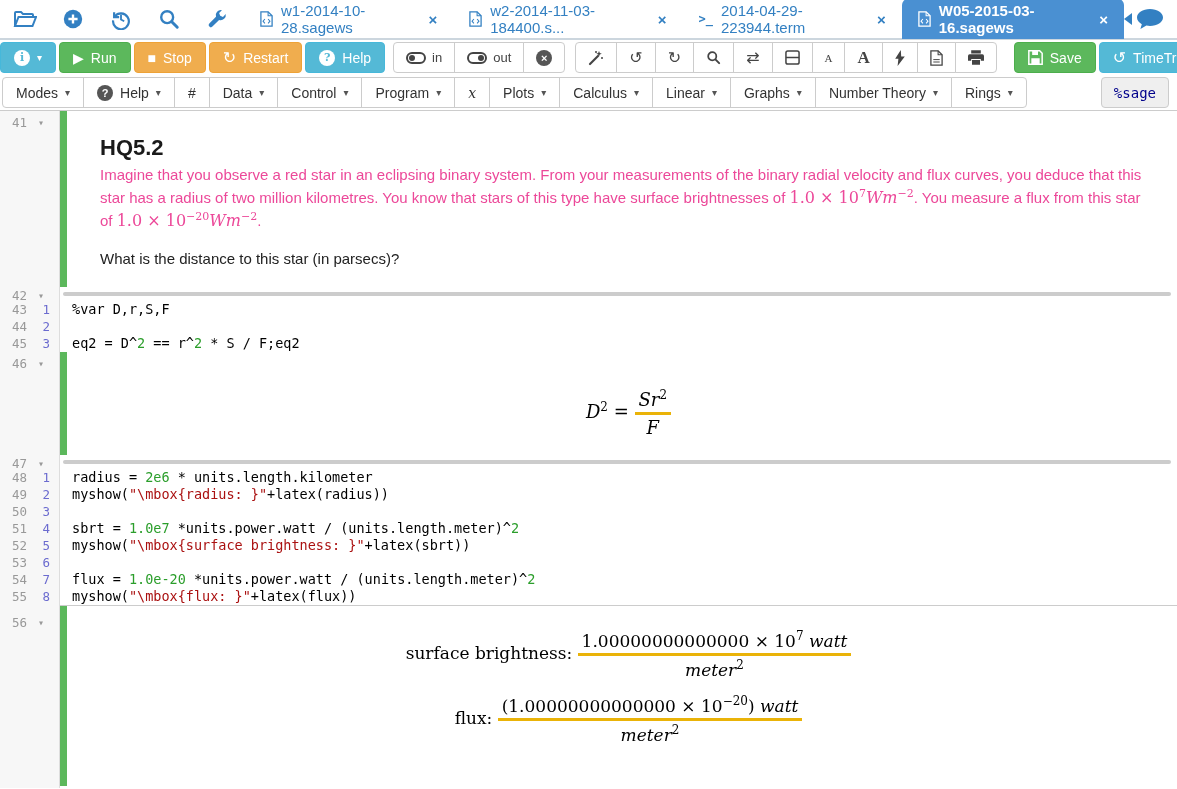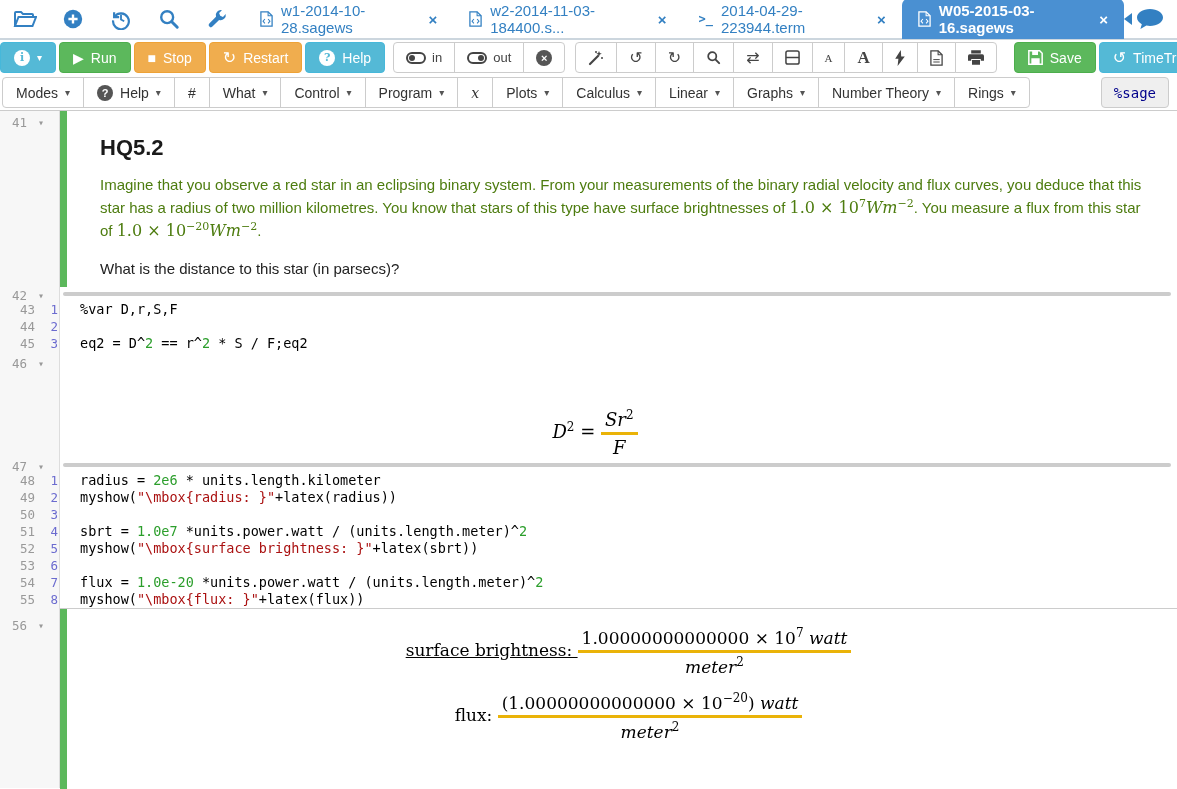--- a/index.html
+++ b/index.html
@@ -73,43 +73,43 @@
                   border-right:1px solid #ddd; }
   .cell { position:relative; display:flex; }
   .gnums { width:60px; flex:none; display:flex; font-family:"DejaVu Sans Mono", monospace;
            font-size:12.5px; line-height:17px; color:#999; z-index:1; }
   .gnums .outer { width:27px; text-align:right; }
   .gnums .inner { width:23px; text-align:right; color:#6b6bcf; }
   .gnums .cellcaret { margin-left:11px; font-size:10px; color:#999; cursor:pointer; }
   .greenbar { width:7px; flex:none; background:#5cb85c; }
   .out-content { flex:1; padding:0 20px 0 33px; }
   .heading { font-size:22px; font-weight:bold; color:#1a1a1a; margin-top:24px; }
-  .para { font-size:15px; color:#4d7c0f; line-height:1.38; margin-top:14px; }
+  .para { font-size:15px; color:#ec4899; line-height:1.38; margin-top:4px; }
   .question { font-size:15px; color:#222; margin-top:17px; }
   .imath { font-family:"DejaVu Serif", serif; font-size:16px; white-space:nowrap; }
   .imath sup { font-size:11px; }
   .imath .iunit { font-style:italic; }
 
   .code-cell { display:block; }
   .divider-row { display:flex; height:14px; align-items:flex-start; }
   .divider-bar { flex:1; height:4px; background:#ccc; border-radius:2px; margin:5px 6px 0 3px; }
-  .code-row { display:flex; height:17px;padding-left:8px; }
+  .code-row { display:flex; height:17px; }
   .code-text { flex:1; font-family:"DejaVu Sans Mono", monospace; font-size:13.5px;
                line-height:17px; padding-left:12px; white-space:pre; }
   .cm-plain { color:#000; } .cm-number { color:#2b9e2b; } .cm-string { color:#aa1111; }
 
   .latex { font-family:"DejaVu Serif", serif; font-size:17px; color:#000; text-align:center; }
   .latex i { font-style:italic; }
   .latex sup { font-size:12px; }
   .frac { display:inline-block; vertical-align:middle; text-align:center; }
   .frac .fr-top { display:block; border-bottom:3px solid #eab308; padding:0 4px 2px; }
   .frac .fr-bot { display:block; padding-top:2px; }
   .eq-formula { margin-top:36px; font-size:18px; }
   .thin-rule { position:relative; margin-left:60px; border-top:1px solid #ccc; height:1px; z-index:1; }
-  .lx1 { margin-top:27px; } .lx2 { margin-top:17px;text-decoration:underline; } .lx3 { margin-top:15px; }
+  .lx1 { margin-top:27px; } .lx2 { margin-top:23px; } .lx3 { margin-top:15px; }
 
   svg { display:block; }
 </style>
 </head>
 <body>
 
 <header class="tabbar">
   <div class="nav-icons">
     <button class="nbtn">
       <span>
@@ -335,21 +335,21 @@
     </button>
     <button class="mbtn">
       <span class="circle-ic dark">?</span>
       <span>Help</span>
         <span class="mcaret">▾</span>
     </button>
     <button class="mbtn">
       <span>#</span>
     </button>
     <button class="mbtn">
-      <span>What</span>
+      <span>Data</span>
         <span class="mcaret">▾</span>
     </button>
     <button class="mbtn">
       <span>Control</span>
         <span class="mcaret">▾</span>
     </button>
     <button class="mbtn">
       <span>Program</span>
         <span class="mcaret">▾</span>
     </button>
@@ -426,21 +426,21 @@
         <div class="code-row">
           <div class="gnums">
             <span class="outer">45</span>
             <span class="inner">3</span>
           </div>
           <pre class="code-text"><span class="cm-plain">eq2 = D^</span><span class="cm-number">2</span><span class="cm-plain"> == r^</span><span class="cm-number">2</span><span class="cm-plain"> * S / F;eq2</span></pre>
         </div>
       </div>
   </div>
 
-  <div class="cell" style="min-height:103px;flex-direction:column;">
+  <div class="cell" style="min-height:103px;">
     <div class="gnums" style="padding-top:3px;">
       <span class="outer">46</span>
       <span class="cellcaret">▾</span>
     </div>
     <div class="greenbar"></div>
     <div class="out-content latex">
       <div class="eq-formula">
         <i>D</i><sup>2</sup>
         <span>=</span>
         <span class="frac">

